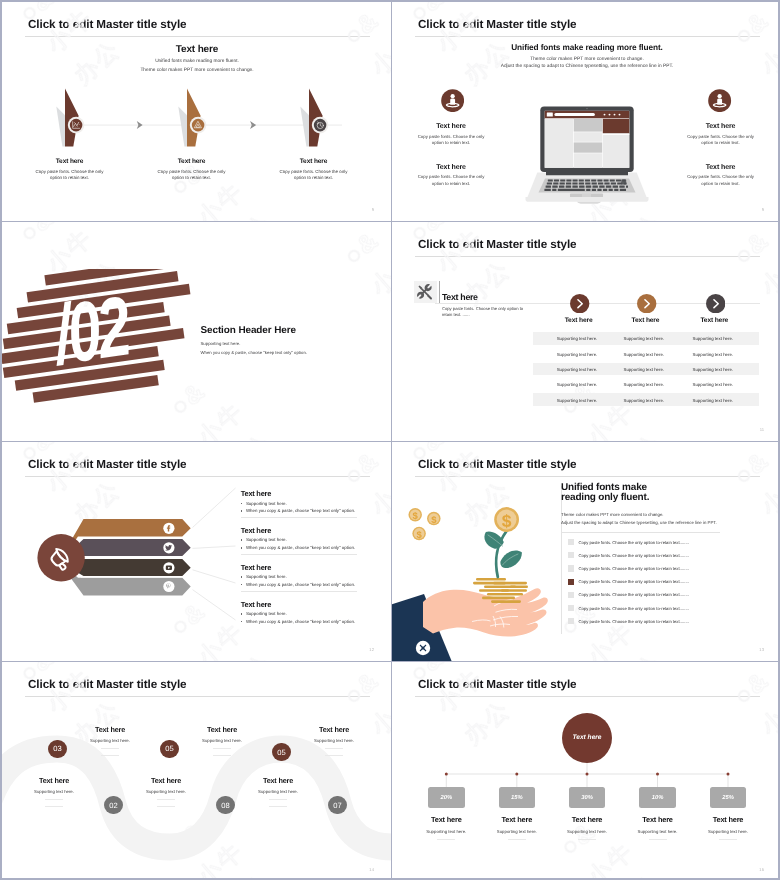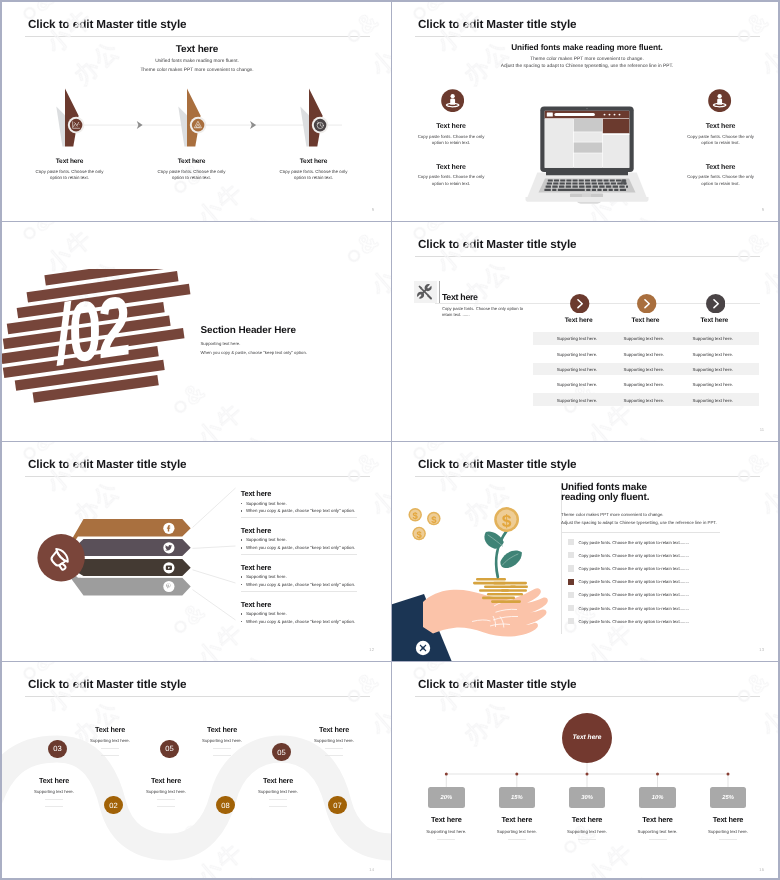--- a/index.html
+++ b/index.html
@@ -81,21 +81,21 @@
   .s6-li{display:flex;align-items:center;height:6.3px;margin-bottom:6.9px}
   .s6-li .bx{width:6.3px;height:6.3px;background:#e4e4e4;flex:0 0 auto}
   .s6-li .bx.act{background:#6b3a2e}
   .s6-li .tx{margin-left:4.3px;font-size:4.2px;color:#2e2e30;white-space:nowrap}
 
   
   .s7-wave{position:absolute;left:0;top:40px;z-index:4}
   .s7-node{position:absolute;width:18.4px;height:18.4px;border-radius:50%;display:flex;align-items:center;justify-content:center;
            font-size:7.6px;color:#fff;z-index:6}
   .s7-node.top{background:#6b3a2e}
-  .s7-node.bot{background:#a16207}
+  .s7-node.bot{background:#737373}
   .s7-txt{position:absolute;width:66px;text-align:center;z-index:6}
   .s7-lbl{font-size:7.3px;letter-spacing:-.2px}
   .s7-bod{margin-top:3.5px;font-size:4.3px;color:#3a3a3c}
   .s7-dash{margin:5.5px auto 0;width:18px;height:1.4px;background:#e9e9e9}
 
   
   .s8-conn{position:absolute;left:0;top:71.5px;z-index:4}
   .s8-hub{position:absolute;left:170px;top:50.5px;width:50px;height:50px;border-radius:50%;background:#73392f;
           display:flex;align-items:center;justify-content:center;color:#fff;font-size:6.6px;font-weight:bold;font-style:italic;z-index:6}
   .s8-col{position:absolute;top:125px;width:70px;text-align:center;z-index:6}

